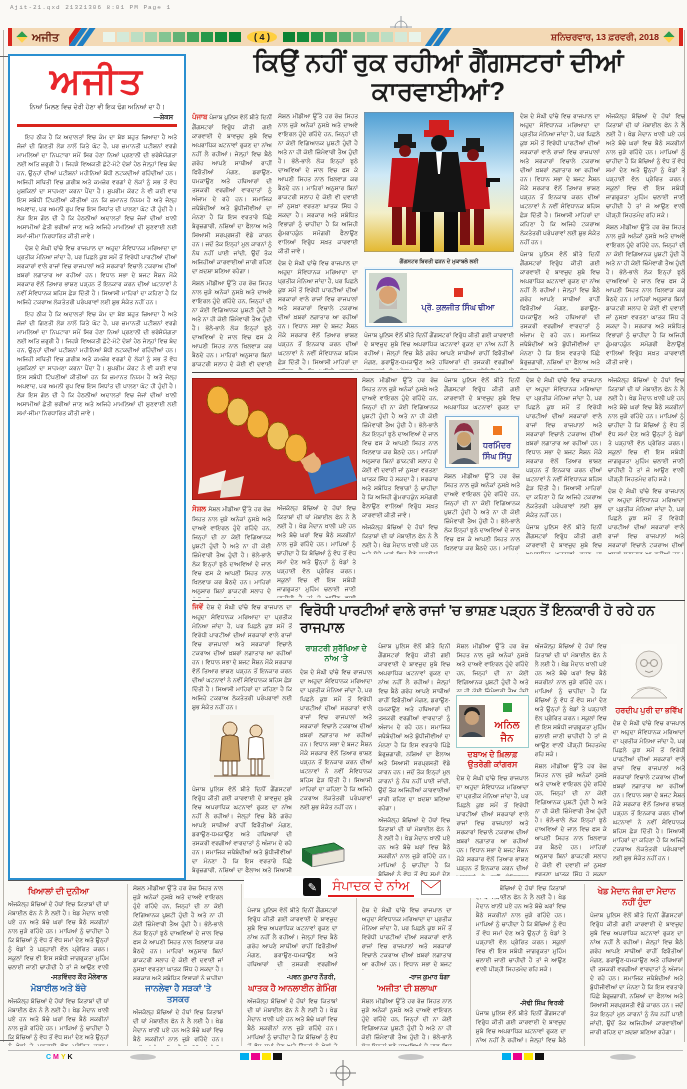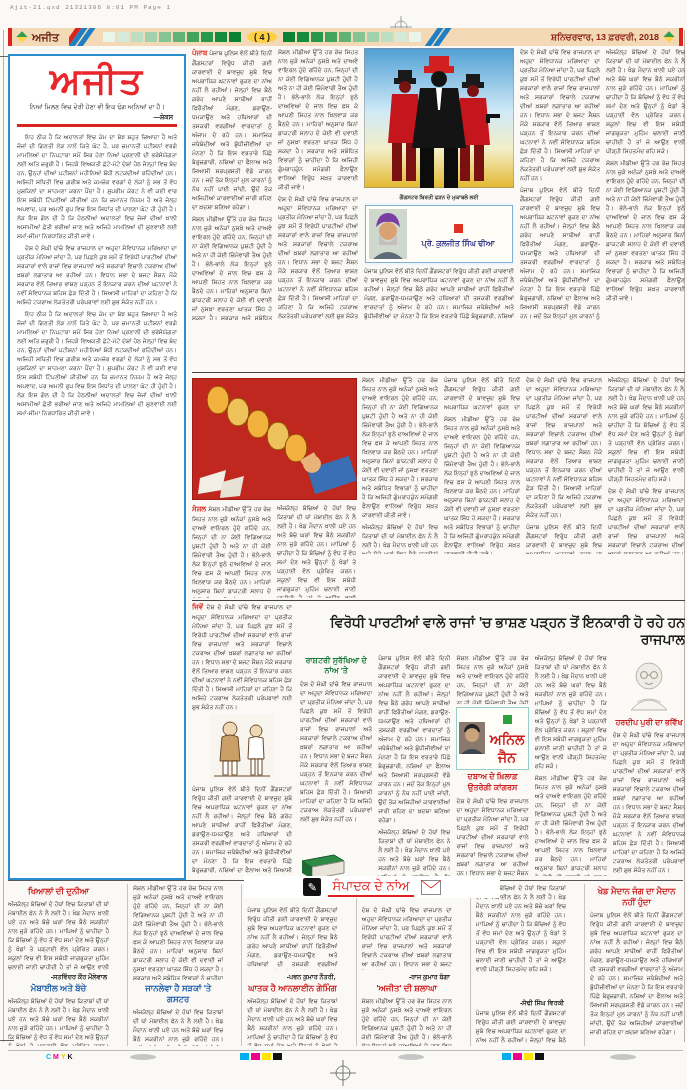--- a/index.html
+++ b/index.html
@@ -65,27 +65,27 @@
   .a2{position:absolute;left:192px;top:374px;width:493px;height:224px;overflow:hidden}
   .a2illo{position:absolute;left:0;top:4px;width:165px;height:122px}
   .a2right{position:absolute;left:170px;top:2px;width:323px}
   .h2head{font-size:15px;font-weight:bold;text-align:center;line-height:1.25;margin:2px 0 6px}
   .a2cols .col{width:76px;height:178px}
   .a2bl{position:absolute;left:0;top:130px;width:165px;height:94px}
   .a2bl .col{width:79px;height:94px}
   .a3{position:absolute;left:192px;top:602px;width:493px;height:274px;overflow:hidden}
   .a3c1{position:absolute;left:0;top:0;width:100px;height:274px;overflow:hidden}
   .a3right{position:absolute;left:108px;top:0;width:385px}
-  .h3head{font-size:14px;font-weight:bold;text-align:right;line-height:1.2;margin:12px 0 6px}
+  .h3head{font-size:14px;font-weight:bold;text-align:left;line-height:1.2;margin:0 0 6px}
   .a3cols .col{width:73px;height:242px}
   .subh{font-size:8px;font-weight:bold;text-align:center;line-height:1.35;margin:2px 0 3px}
   .green-h{color:#1d7a3a}.red-h{color:#cc1f1f}.blue-h{color:#1f5fa8}
   .astrip{border:1px solid #9cc;padding:2px;display:flex;gap:3px;align-items:center;margin:2px 0;
           background:#fffef8}
-  .astrip .aname{color:#cc1f1f;font-size:14px}
+  .astrip .aname{color:#cc1f1f;font-size:10px}
   .cartoonwrap{text-align:center;margin:2px 0}
   
   .letters{position:absolute;left:8px;top:884px;width:675px;height:162px;display:flex;gap:18px}
   .lcol{overflow:hidden;box-sizing:border-box}
   .lcol+.lcol{border-left:1px solid #c9c5bd;padding-left:5px}
   .w1{width:112px}.w2{width:106px}.w3{width:106px}.w4{width:106px}.w5{width:106px}.w6{width:109px}
   .pt{padding-top:22px}
   .lhead{font-size:8.5px;font-weight:bold;text-align:center;margin:2px 0 3px;line-height:1.3}
   .sig{font-size:6.5px;font-weight:bold;text-align:right;margin:2px 2px}
   .lbanner{position:absolute;left:244px;top:876px;width:256px;height:22px;background:#fff;
@@ -175,20 +175,21 @@
     <div class="qauth">—ਸ਼ੇਕਸ</div>
     <div class="redrule"></div>
     <div>
       <p class="bt ind">ਇਹ ਠੀਕ ਹੈ ਕਿ ਅਦਾਲਤਾਂ ਵਿਚ ਕੰਮ ਦਾ ਬੋਝ ਬਹੁਤ ਜ਼ਿਆਦਾ ਹੈ ਅਤੇ ਜੱਜਾਂ ਦੀ ਗਿਣਤੀ ਲੋੜ ਨਾਲੋਂ ਕਿਤੇ ਘੱਟ ਹੈ, ਪਰ ਜ਼ਮਾਨਤੀ ਪਟੀਸ਼ਨਾਂ ਵਰਗੇ ਮਾਮਲਿਆਂ ਦਾ ਨਿਪਟਾਰਾ ਸਮੇਂ ਸਿਰ ਹੋਣਾ ਨਿਆਂ ਪ੍ਰਣਾਲੀ ਦੀ ਭਰੋਸੇਯੋਗਤਾ ਲਈ ਅਤਿ ਜ਼ਰੂਰੀ ਹੈ। ਜਿਹੜੇ ਵਿਅਕਤੀ ਛੋਟੇ-ਮੋਟੇ ਦੋਸ਼ਾਂ ਹੇਠ ਜੇਲ੍ਹਾਂ ਵਿਚ ਬੰਦ ਹਨ, ਉਨ੍ਹਾਂ ਦੀਆਂ ਪਟੀਸ਼ਨਾਂ ਮਹੀਨਿਆਂ ਬੱਧੀ ਲਟਕਦੀਆਂ ਰਹਿੰਦੀਆਂ ਹਨ। ਅਜਿਹੀ ਸਥਿਤੀ ਵਿਚ ਗ਼ਰੀਬ ਅਤੇ ਕਮਜ਼ੋਰ ਵਰਗਾਂ ਦੇ ਲੋਕਾਂ ਨੂੰ ਸਭ ਤੋਂ ਵੱਧ ਮੁਸ਼ਕਿਲਾਂ ਦਾ ਸਾਹਮਣਾ ਕਰਨਾ ਪੈਂਦਾ ਹੈ। ਸੁਪਰੀਮ ਕੋਰਟ ਨੇ ਵੀ ਕਈ ਵਾਰ ਇਸ ਸਬੰਧੀ ਟਿੱਪਣੀਆਂ ਕੀਤੀਆਂ ਹਨ ਕਿ ਜ਼ਮਾਨਤ ਨਿਯਮ ਹੈ ਅਤੇ ਜੇਲ੍ਹ ਅਪਵਾਦ, ਪਰ ਅਮਲੀ ਰੂਪ ਵਿਚ ਇਸ ਸਿਧਾਂਤ ਦੀ ਪਾਲਣਾ ਘੱਟ ਹੀ ਹੁੰਦੀ ਹੈ। ਲੋੜ ਇਸ ਗੱਲ ਦੀ ਹੈ ਕਿ ਹੇਠਲੀਆਂ ਅਦਾਲਤਾਂ ਵਿਚ ਜੱਜਾਂ ਦੀਆਂ ਖਾਲੀ ਅਸਾਮੀਆਂ ਛੇਤੀ ਭਰੀਆਂ ਜਾਣ ਅਤੇ ਅਜਿਹੇ ਮਾਮਲਿਆਂ ਦੀ ਸੁਣਵਾਈ ਲਈ ਸਮਾਂ-ਸੀਮਾ ਨਿਰਧਾਰਿਤ ਕੀਤੀ ਜਾਵੇ।</p>
       <p class="bt ind">ਦੇਸ਼ ਦੇ ਸੰਘੀ ਢਾਂਚੇ ਵਿਚ ਰਾਜਪਾਲ ਦਾ ਅਹੁਦਾ ਸੰਵਿਧਾਨਕ ਮਰਿਆਦਾ ਦਾ ਪ੍ਰਤੀਕ ਮੰਨਿਆ ਜਾਂਦਾ ਹੈ, ਪਰ ਪਿਛਲੇ ਕੁਝ ਸਮੇਂ ਤੋਂ ਵਿਰੋਧੀ ਪਾਰਟੀਆਂ ਦੀਆਂ ਸਰਕਾਰਾਂ ਵਾਲੇ ਰਾਜਾਂ ਵਿਚ ਰਾਜਪਾਲਾਂ ਅਤੇ ਸਰਕਾਰਾਂ ਵਿਚਾਲੇ ਟਕਰਾਅ ਦੀਆਂ ਖ਼ਬਰਾਂ ਲਗਾਤਾਰ ਆ ਰਹੀਆਂ ਹਨ। ਵਿਧਾਨ ਸਭਾ ਦੇ ਬਜਟ ਸੈਸ਼ਨ ਮੌਕੇ ਸਰਕਾਰ ਵੱਲੋਂ ਤਿਆਰ ਭਾਸ਼ਣ ਪੜ੍ਹਨ ਤੋਂ ਇਨਕਾਰ ਕਰਨ ਦੀਆਂ ਘਟਨਾਵਾਂ ਨੇ ਨਵੀਂ ਸੰਵਿਧਾਨਕ ਬਹਿਸ ਛੇੜ ਦਿੱਤੀ ਹੈ। ਸਿਆਸੀ ਮਾਹਿਰਾਂ ਦਾ ਕਹਿਣਾ ਹੈ ਕਿ ਅਜਿਹੇ ਟਕਰਾਅ ਲੋਕਤੰਤਰੀ ਪਰੰਪਰਾਵਾਂ ਲਈ ਸ਼ੁਭ ਸੰਕੇਤ ਨਹੀਂ ਹਨ।</p>
       <p class="bt ind">ਇਹ ਠੀਕ ਹੈ ਕਿ ਅਦਾਲਤਾਂ ਵਿਚ ਕੰਮ ਦਾ ਬੋਝ ਬਹੁਤ ਜ਼ਿਆਦਾ ਹੈ ਅਤੇ ਜੱਜਾਂ ਦੀ ਗਿਣਤੀ ਲੋੜ ਨਾਲੋਂ ਕਿਤੇ ਘੱਟ ਹੈ, ਪਰ ਜ਼ਮਾਨਤੀ ਪਟੀਸ਼ਨਾਂ ਵਰਗੇ ਮਾਮਲਿਆਂ ਦਾ ਨਿਪਟਾਰਾ ਸਮੇਂ ਸਿਰ ਹੋਣਾ ਨਿਆਂ ਪ੍ਰਣਾਲੀ ਦੀ ਭਰੋਸੇਯੋਗਤਾ ਲਈ ਅਤਿ ਜ਼ਰੂਰੀ ਹੈ। ਜਿਹੜੇ ਵਿਅਕਤੀ ਛੋਟੇ-ਮੋਟੇ ਦੋਸ਼ਾਂ ਹੇਠ ਜੇਲ੍ਹਾਂ ਵਿਚ ਬੰਦ ਹਨ, ਉਨ੍ਹਾਂ ਦੀਆਂ ਪਟੀਸ਼ਨਾਂ ਮਹੀਨਿਆਂ ਬੱਧੀ ਲਟਕਦੀਆਂ ਰਹਿੰਦੀਆਂ ਹਨ। ਅਜਿਹੀ ਸਥਿਤੀ ਵਿਚ ਗ਼ਰੀਬ ਅਤੇ ਕਮਜ਼ੋਰ ਵਰਗਾਂ ਦੇ ਲੋਕਾਂ ਨੂੰ ਸਭ ਤੋਂ ਵੱਧ ਮੁਸ਼ਕਿਲਾਂ ਦਾ ਸਾਹਮਣਾ ਕਰਨਾ ਪੈਂਦਾ ਹੈ। ਸੁਪਰੀਮ ਕੋਰਟ ਨੇ ਵੀ ਕਈ ਵਾਰ ਇਸ ਸਬੰਧੀ ਟਿੱਪਣੀਆਂ ਕੀਤੀਆਂ ਹਨ ਕਿ ਜ਼ਮਾਨਤ ਨਿਯਮ ਹੈ ਅਤੇ ਜੇਲ੍ਹ ਅਪਵਾਦ, ਪਰ ਅਮਲੀ ਰੂਪ ਵਿਚ ਇਸ ਸਿਧਾਂਤ ਦੀ ਪਾਲਣਾ ਘੱਟ ਹੀ ਹੁੰਦੀ ਹੈ। ਲੋੜ ਇਸ ਗੱਲ ਦੀ ਹੈ ਕਿ ਹੇਠਲੀਆਂ ਅਦਾਲਤਾਂ ਵਿਚ ਜੱਜਾਂ ਦੀਆਂ ਖਾਲੀ ਅਸਾਮੀਆਂ ਛੇਤੀ ਭਰੀਆਂ ਜਾਣ ਅਤੇ ਅਜਿਹੇ ਮਾਮਲਿਆਂ ਦੀ ਸੁਣਵਾਈ ਲਈ ਸਮਾਂ-ਸੀਮਾ ਨਿਰਧਾਰਿਤ ਕੀਤੀ ਜਾਵੇ।</p>
     </div>
   </div>
 
   <div class="a1">
+    <h1 class="h1head">ਕਿਉਂ ਨਹੀਂ ਰੁਕ ਰਹੀਆਂ ਗੈਂਗਸਟਰਾਂ ਦੀਆਂ ਕਾਰਵਾਈਆਂ?</h1>
     <div class="cols">
       <div class="col c-n">
         <p class="bt"><b class="lead">ਪੰਜਾਬ</b> <span>ਪੰਜਾਬ ਪੁਲਿਸ ਵੱਲੋਂ ਬੀਤੇ ਦਿਨੀਂ ਗੈਂਗਸਟਰਾਂ ਵਿਰੁੱਧ ਕੀਤੀ ਗਈ ਕਾਰਵਾਈ ਦੇ ਬਾਵਜੂਦ ਸੂਬੇ ਵਿਚ ਅਪਰਾਧਿਕ ਘਟਨਾਵਾਂ ਰੁਕਣ ਦਾ ਨਾਂਅ ਨਹੀਂ ਲੈ ਰਹੀਆਂ। ਜੇਲ੍ਹਾਂ ਵਿਚ ਬੈਠੇ ਗਰੋਹ ਆਪਣੇ ਸਾਥੀਆਂ ਰਾਹੀਂ ਫਿਰੌਤੀਆਂ ਮੰਗਣ, ਡਰਾਉਣ-ਧਮਕਾਉਣ ਅਤੇ ਹਥਿਆਰਾਂ ਦੀ ਤਸਕਰੀ ਵਰਗੀਆਂ ਵਾਰਦਾਤਾਂ ਨੂੰ ਅੰਜਾਮ ਦੇ ਰਹੇ ਹਨ। ਸਮਾਜਿਕ ਜਥੇਬੰਦੀਆਂ ਅਤੇ ਬੁੱਧੀਜੀਵੀਆਂ ਦਾ ਮੰਨਣਾ ਹੈ ਕਿ ਇਸ ਵਰਤਾਰੇ ਪਿੱਛੇ ਬੇਰੁਜ਼ਗਾਰੀ, ਨਸ਼ਿਆਂ ਦਾ ਫੈਲਾਅ ਅਤੇ ਸਿਆਸੀ ਸਰਪ੍ਰਸਤੀ ਵੱਡੇ ਕਾਰਨ ਹਨ। ਜਦੋਂ ਤੱਕ ਇਨ੍ਹਾਂ ਮੂਲ ਕਾਰਨਾਂ ਨੂੰ ਨੱਥ ਨਹੀਂ ਪਾਈ ਜਾਂਦੀ, ਉਦੋਂ ਤੱਕ ਅਜਿਹੀਆਂ ਕਾਰਵਾਈਆਂ ਜਾਰੀ ਰਹਿਣ ਦਾ ਖ਼ਦਸ਼ਾ ਬਣਿਆ ਰਹੇਗਾ।</span></p>
         <p class="bt">ਸੋਸ਼ਲ ਮੀਡੀਆ ਉੱਤੇ ਹਰ ਰੋਜ਼ ਸਿਹਤ ਨਾਲ ਜੁੜੇ ਅਨੇਕਾਂ ਨੁਸਖ਼ੇ ਅਤੇ ਦਾਅਵੇ ਵਾਇਰਲ ਹੁੰਦੇ ਰਹਿੰਦੇ ਹਨ, ਜਿਨ੍ਹਾਂ ਦੀ ਨਾ ਕੋਈ ਵਿਗਿਆਨਕ ਪੁਸ਼ਟੀ ਹੁੰਦੀ ਹੈ ਅਤੇ ਨਾ ਹੀ ਕੋਈ ਜ਼ਿੰਮੇਵਾਰੀ ਤੈਅ ਹੁੰਦੀ ਹੈ। ਭੋਲੇ-ਭਾਲੇ ਲੋਕ ਇਨ੍ਹਾਂ ਝੂਠੇ ਦਾਅਵਿਆਂ ਦੇ ਜਾਲ ਵਿਚ ਫਸ ਕੇ ਆਪਣੀ ਸਿਹਤ ਨਾਲ ਖਿਲਵਾੜ ਕਰ ਬੈਠਦੇ ਹਨ। ਮਾਹਿਰਾਂ ਅਨੁਸਾਰ ਬਿਨਾਂ ਡਾਕਟਰੀ ਸਲਾਹ ਦੇ ਕੋਈ ਵੀ ਦਵਾਈ ਜਾਂ ਨੁਸਖ਼ਾ ਵਰਤਣਾ ਘਾਤਕ ਸਿੱਧ ਹੋ ਸਕਦਾ ਹੈ। ਸਰਕਾਰ ਅਤੇ ਸਬੰਧਿਤ ਵਿਭਾਗਾਂ ਨੂੰ ਚਾਹੀਦਾ ਹੈ ਕਿ ਅਜਿਹੀ ਗੁੰਮਰਾਹਕੁੰਨ ਸਮੱਗਰੀ ਫੈਲਾਉਣ ਵਾਲਿਆਂ ਵਿਰੁੱਧ ਸਖ਼ਤ ਕਾਰਵਾਈ ਕੀਤੀ ਜਾਵੇ।</p>
       </div>
       <div class="col c-n">
         <p class="bt">ਸੋਸ਼ਲ ਮੀਡੀਆ ਉੱਤੇ ਹਰ ਰੋਜ਼ ਸਿਹਤ ਨਾਲ ਜੁੜੇ ਅਨੇਕਾਂ ਨੁਸਖ਼ੇ ਅਤੇ ਦਾਅਵੇ ਵਾਇਰਲ ਹੁੰਦੇ ਰਹਿੰਦੇ ਹਨ, ਜਿਨ੍ਹਾਂ ਦੀ ਨਾ ਕੋਈ ਵਿਗਿਆਨਕ ਪੁਸ਼ਟੀ ਹੁੰਦੀ ਹੈ ਅਤੇ ਨਾ ਹੀ ਕੋਈ ਜ਼ਿੰਮੇਵਾਰੀ ਤੈਅ ਹੁੰਦੀ ਹੈ। ਭੋਲੇ-ਭਾਲੇ ਲੋਕ ਇਨ੍ਹਾਂ ਝੂਠੇ ਦਾਅਵਿਆਂ ਦੇ ਜਾਲ ਵਿਚ ਫਸ ਕੇ ਆਪਣੀ ਸਿਹਤ ਨਾਲ ਖਿਲਵਾੜ ਕਰ ਬੈਠਦੇ ਹਨ। ਮਾਹਿਰਾਂ ਅਨੁਸਾਰ ਬਿਨਾਂ ਡਾਕਟਰੀ ਸਲਾਹ ਦੇ ਕੋਈ ਵੀ ਦਵਾਈ ਜਾਂ ਨੁਸਖ਼ਾ ਵਰਤਣਾ ਘਾਤਕ ਸਿੱਧ ਹੋ ਸਕਦਾ ਹੈ। ਸਰਕਾਰ ਅਤੇ ਸਬੰਧਿਤ ਵਿਭਾਗਾਂ ਨੂੰ ਚਾਹੀਦਾ ਹੈ ਕਿ ਅਜਿਹੀ ਗੁੰਮਰਾਹਕੁੰਨ ਸਮੱਗਰੀ ਫੈਲਾਉਣ ਵਾਲਿਆਂ ਵਿਰੁੱਧ ਸਖ਼ਤ ਕਾਰਵਾਈ ਕੀਤੀ ਜਾਵੇ।</p>
         <p class="bt">ਦੇਸ਼ ਦੇ ਸੰਘੀ ਢਾਂਚੇ ਵਿਚ ਰਾਜਪਾਲ ਦਾ ਅਹੁਦਾ ਸੰਵਿਧਾਨਕ ਮਰਿਆਦਾ ਦਾ ਪ੍ਰਤੀਕ ਮੰਨਿਆ ਜਾਂਦਾ ਹੈ, ਪਰ ਪਿਛਲੇ ਕੁਝ ਸਮੇਂ ਤੋਂ ਵਿਰੋਧੀ ਪਾਰਟੀਆਂ ਦੀਆਂ ਸਰਕਾਰਾਂ ਵਾਲੇ ਰਾਜਾਂ ਵਿਚ ਰਾਜਪਾਲਾਂ ਅਤੇ ਸਰਕਾਰਾਂ ਵਿਚਾਲੇ ਟਕਰਾਅ ਦੀਆਂ ਖ਼ਬਰਾਂ ਲਗਾਤਾਰ ਆ ਰਹੀਆਂ ਹਨ। ਵਿਧਾਨ ਸਭਾ ਦੇ ਬਜਟ ਸੈਸ਼ਨ ਮੌਕੇ ਸਰਕਾਰ ਵੱਲੋਂ ਤਿਆਰ ਭਾਸ਼ਣ ਪੜ੍ਹਨ ਤੋਂ ਇਨਕਾਰ ਕਰਨ ਦੀਆਂ ਘਟਨਾਵਾਂ ਨੇ ਨਵੀਂ ਸੰਵਿਧਾਨਕ ਬਹਿਸ ਛੇੜ ਦਿੱਤੀ ਹੈ। ਸਿਆਸੀ ਮਾਹਿਰਾਂ ਦਾ ਕਹਿਣਾ ਹੈ ਕਿ ਅਜਿਹੇ ਟਕਰਾਅ ਲੋਕਤੰਤਰੀ ਪਰੰਪਰਾਵਾਂ ਲਈ ਸ਼ੁਭ ਸੰਕੇਤ ਨਹੀਂ ਹਨ।</p>
       </div>
       <div class="col c-mid">
@@ -273,20 +274,33 @@
       </svg>
     </div>
     <div class="a2right">
       <div class="cols a2cols">
         <div class="col">
           <p class="bt">ਸੋਸ਼ਲ ਮੀਡੀਆ ਉੱਤੇ ਹਰ ਰੋਜ਼ ਸਿਹਤ ਨਾਲ ਜੁੜੇ ਅਨੇਕਾਂ ਨੁਸਖ਼ੇ ਅਤੇ ਦਾਅਵੇ ਵਾਇਰਲ ਹੁੰਦੇ ਰਹਿੰਦੇ ਹਨ, ਜਿਨ੍ਹਾਂ ਦੀ ਨਾ ਕੋਈ ਵਿਗਿਆਨਕ ਪੁਸ਼ਟੀ ਹੁੰਦੀ ਹੈ ਅਤੇ ਨਾ ਹੀ ਕੋਈ ਜ਼ਿੰਮੇਵਾਰੀ ਤੈਅ ਹੁੰਦੀ ਹੈ। ਭੋਲੇ-ਭਾਲੇ ਲੋਕ ਇਨ੍ਹਾਂ ਝੂਠੇ ਦਾਅਵਿਆਂ ਦੇ ਜਾਲ ਵਿਚ ਫਸ ਕੇ ਆਪਣੀ ਸਿਹਤ ਨਾਲ ਖਿਲਵਾੜ ਕਰ ਬੈਠਦੇ ਹਨ। ਮਾਹਿਰਾਂ ਅਨੁਸਾਰ ਬਿਨਾਂ ਡਾਕਟਰੀ ਸਲਾਹ ਦੇ ਕੋਈ ਵੀ ਦਵਾਈ ਜਾਂ ਨੁਸਖ਼ਾ ਵਰਤਣਾ ਘਾਤਕ ਸਿੱਧ ਹੋ ਸਕਦਾ ਹੈ। ਸਰਕਾਰ ਅਤੇ ਸਬੰਧਿਤ ਵਿਭਾਗਾਂ ਨੂੰ ਚਾਹੀਦਾ ਹੈ ਕਿ ਅਜਿਹੀ ਗੁੰਮਰਾਹਕੁੰਨ ਸਮੱਗਰੀ ਫੈਲਾਉਣ ਵਾਲਿਆਂ ਵਿਰੁੱਧ ਸਖ਼ਤ ਕਾਰਵਾਈ ਕੀਤੀ ਜਾਵੇ।</p>
           <p class="bt">ਅੱਜਕੱਲ੍ਹ ਬੱਚਿਆਂ ਦੇ ਹੱਥਾਂ ਵਿਚ ਕਿਤਾਬਾਂ ਦੀ ਥਾਂ ਮੋਬਾਈਲ ਫੋਨ ਨੇ ਲੈ ਲਈ ਹੈ। ਖੇਡ ਮੈਦਾਨ ਖਾਲੀ ਪਏ ਹਨ ਅਤੇ ਬੱਚੇ ਘਰਾਂ ਵਿਚ ਬੈਠੇ ਸਕਰੀਨਾਂ ਨਾਲ ਜੁੜੇ ਰਹਿੰਦੇ ਹਨ। ਮਾਪਿਆਂ ਨੂੰ ਚਾਹੀਦਾ ਹੈ ਕਿ ਬੱਚਿਆਂ ਨੂੰ ਵੱਧ ਤੋਂ ਵੱਧ ਸਮਾਂ ਦੇਣ ਅਤੇ ਉਨ੍ਹਾਂ ਨੂੰ ਖੇਡਾਂ ਤੇ ਪੜ੍ਹਾਈ ਵੱਲ ਪ੍ਰੇਰਿਤ ਕਰਨ। ਸਕੂਲਾਂ ਵਿਚ ਵੀ ਇਸ ਸਬੰਧੀ ਜਾਗਰੂਕਤਾ ਮੁਹਿੰਮ ਚਲਾਈ ਜਾਣੀ ਚਾਹੀਦੀ ਹੈ ਤਾਂ ਜੋ ਆਉਣ ਵਾਲੀ ਪੀੜ੍ਹੀ ਸਿਹਤਮੰਦ ਰਹਿ ਸਕੇ।</p>
         </div>
         <div class="col">
           <p class="bt" style="height:36px;overflow:hidden">ਪੰਜਾਬ ਪੁਲਿਸ ਵੱਲੋਂ ਬੀਤੇ ਦਿਨੀਂ ਗੈਂਗਸਟਰਾਂ ਵਿਰੁੱਧ ਕੀਤੀ ਗਈ ਕਾਰਵਾਈ ਦੇ ਬਾਵਜੂਦ ਸੂਬੇ ਵਿਚ ਅਪਰਾਧਿਕ ਘਟਨਾਵਾਂ ਰੁਕਣ ਦਾ ਨਾਂਅ ਨਹੀਂ ਲੈ ਰਹੀਆਂ। ਜੇਲ੍ਹਾਂ ਵਿਚ ਬੈਠੇ ਗਰੋਹ ਆਪਣੇ ਸਾਥੀਆਂ ਰਾਹੀਂ ਫਿਰੌਤੀਆਂ ਮੰਗਣ, ਡਰਾਉਣ-ਧਮਕਾਉਣ ਅਤੇ ਹਥਿਆਰਾਂ ਦੀ ਤਸਕਰੀ ਵਰਗੀਆਂ ਵਾਰਦਾਤਾਂ ਨੂੰ ਅੰਜਾਮ ਦੇ ਰਹੇ ਹਨ। ਸਮਾਜਿਕ ਜਥੇਬੰਦੀਆਂ ਅਤੇ ਬੁੱਧੀਜੀਵੀਆਂ ਦਾ ਮੰਨਣਾ ਹੈ ਕਿ ਇਸ ਵਰਤਾਰੇ ਪਿੱਛੇ ਬੇਰੁਜ਼ਗਾਰੀ, ਨਸ਼ਿਆਂ ਦਾ ਫੈਲਾਅ ਅਤੇ ਸਿਆਸੀ ਸਰਪ੍ਰਸਤੀ ਵੱਡੇ ਕਾਰਨ ਹਨ। ਜਦੋਂ ਤੱਕ ਇਨ੍ਹਾਂ ਮੂਲ ਕਾਰਨਾਂ ਨੂੰ ਨੱਥ ਨਹੀਂ ਪਾਈ ਜਾਂਦੀ, ਉਦੋਂ ਤੱਕ ਅਜਿਹੀਆਂ ਕਾਰਵਾਈਆਂ ਜਾਰੀ ਰਹਿਣ ਦਾ ਖ਼ਦਸ਼ਾ ਬਣਿਆ ਰਹੇਗਾ।</p>
+          <div class="abox">
+            <svg width="30" height="44" viewBox="0 0 30 44">
+              <rect width="30" height="44" fill="#c9c2b8"></rect>
+              <path d="M5,15 Q7,3 15,3 Q23,3 25,15 Q20,10 15,11 Q10,10 5,15 Z" fill="#8e2f45"></path>
+              <circle cx="15" cy="19" r="7" fill="#caa06e"></circle>
+              <path d="M8,22 Q15,33 22,22 L22,30 L8,30 Z" fill="#3a3a3a"></path>
+              <path d="M2,44 Q15,32 28,44 Z" fill="#55606e"></path>
+            </svg>
+            <div class="aside">
+              <span class="sqr sq-or"></span>
+              <div class="aname">ਧਰਮਿੰਦਰ ਸਿੰਘ ਸਿੱਧੂ</div>
+            </div>
+          </div>
           <p class="bt">ਸੋਸ਼ਲ ਮੀਡੀਆ ਉੱਤੇ ਹਰ ਰੋਜ਼ ਸਿਹਤ ਨਾਲ ਜੁੜੇ ਅਨੇਕਾਂ ਨੁਸਖ਼ੇ ਅਤੇ ਦਾਅਵੇ ਵਾਇਰਲ ਹੁੰਦੇ ਰਹਿੰਦੇ ਹਨ, ਜਿਨ੍ਹਾਂ ਦੀ ਨਾ ਕੋਈ ਵਿਗਿਆਨਕ ਪੁਸ਼ਟੀ ਹੁੰਦੀ ਹੈ ਅਤੇ ਨਾ ਹੀ ਕੋਈ ਜ਼ਿੰਮੇਵਾਰੀ ਤੈਅ ਹੁੰਦੀ ਹੈ। ਭੋਲੇ-ਭਾਲੇ ਲੋਕ ਇਨ੍ਹਾਂ ਝੂਠੇ ਦਾਅਵਿਆਂ ਦੇ ਜਾਲ ਵਿਚ ਫਸ ਕੇ ਆਪਣੀ ਸਿਹਤ ਨਾਲ ਖਿਲਵਾੜ ਕਰ ਬੈਠਦੇ ਹਨ। ਮਾਹਿਰਾਂ ਅਨੁਸਾਰ ਬਿਨਾਂ ਡਾਕਟਰੀ ਸਲਾਹ ਦੇ ਕੋਈ ਵੀ ਦਵਾਈ ਜਾਂ ਨੁਸਖ਼ਾ ਵਰਤਣਾ ਘਾਤਕ ਸਿੱਧ ਹੋ ਸਕਦਾ ਹੈ। ਸਰਕਾਰ ਅਤੇ ਸਬੰਧਿਤ ਵਿਭਾਗਾਂ ਨੂੰ ਚਾਹੀਦਾ ਹੈ ਕਿ ਅਜਿਹੀ ਗੁੰਮਰਾਹਕੁੰਨ ਸਮੱਗਰੀ ਫੈਲਾਉਣ ਵਾਲਿਆਂ ਵਿਰੁੱਧ ਸਖ਼ਤ ਕਾਰਵਾਈ ਕੀਤੀ ਜਾਵੇ।</p>
         </div>
         <div class="col">
           <p class="bt">ਦੇਸ਼ ਦੇ ਸੰਘੀ ਢਾਂਚੇ ਵਿਚ ਰਾਜਪਾਲ ਦਾ ਅਹੁਦਾ ਸੰਵਿਧਾਨਕ ਮਰਿਆਦਾ ਦਾ ਪ੍ਰਤੀਕ ਮੰਨਿਆ ਜਾਂਦਾ ਹੈ, ਪਰ ਪਿਛਲੇ ਕੁਝ ਸਮੇਂ ਤੋਂ ਵਿਰੋਧੀ ਪਾਰਟੀਆਂ ਦੀਆਂ ਸਰਕਾਰਾਂ ਵਾਲੇ ਰਾਜਾਂ ਵਿਚ ਰਾਜਪਾਲਾਂ ਅਤੇ ਸਰਕਾਰਾਂ ਵਿਚਾਲੇ ਟਕਰਾਅ ਦੀਆਂ ਖ਼ਬਰਾਂ ਲਗਾਤਾਰ ਆ ਰਹੀਆਂ ਹਨ। ਵਿਧਾਨ ਸਭਾ ਦੇ ਬਜਟ ਸੈਸ਼ਨ ਮੌਕੇ ਸਰਕਾਰ ਵੱਲੋਂ ਤਿਆਰ ਭਾਸ਼ਣ ਪੜ੍ਹਨ ਤੋਂ ਇਨਕਾਰ ਕਰਨ ਦੀਆਂ ਘਟਨਾਵਾਂ ਨੇ ਨਵੀਂ ਸੰਵਿਧਾਨਕ ਬਹਿਸ ਛੇੜ ਦਿੱਤੀ ਹੈ। ਸਿਆਸੀ ਮਾਹਿਰਾਂ ਦਾ ਕਹਿਣਾ ਹੈ ਕਿ ਅਜਿਹੇ ਟਕਰਾਅ ਲੋਕਤੰਤਰੀ ਪਰੰਪਰਾਵਾਂ ਲਈ ਸ਼ੁਭ ਸੰਕੇਤ ਨਹੀਂ ਹਨ।</p>
           <p class="bt">ਪੰਜਾਬ ਪੁਲਿਸ ਵੱਲੋਂ ਬੀਤੇ ਦਿਨੀਂ ਗੈਂਗਸਟਰਾਂ ਵਿਰੁੱਧ ਕੀਤੀ ਗਈ ਕਾਰਵਾਈ ਦੇ ਬਾਵਜੂਦ ਸੂਬੇ ਵਿਚ ਅਪਰਾਧਿਕ ਘਟਨਾਵਾਂ ਰੁਕਣ ਦਾ ਨਾਂਅ ਨਹੀਂ ਲੈ ਰਹੀਆਂ। ਜੇਲ੍ਹਾਂ ਵਿਚ ਬੈਠੇ ਗਰੋਹ ਆਪਣੇ ਸਾਥੀਆਂ ਰਾਹੀਂ ਫਿਰੌਤੀਆਂ ਮੰਗਣ, ਡਰਾਉਣ-ਧਮਕਾਉਣ ਅਤੇ ਹਥਿਆਰਾਂ ਦੀ ਤਸਕਰੀ ਵਰਗੀਆਂ ਵਾਰਦਾਤਾਂ ਨੂੰ ਅੰਜਾਮ ਦੇ ਰਹੇ ਹਨ। ਸਮਾਜਿਕ ਜਥੇਬੰਦੀਆਂ ਅਤੇ ਬੁੱਧੀਜੀਵੀਆਂ ਦਾ ਮੰਨਣਾ ਹੈ ਕਿ ਇਸ ਵਰਤਾਰੇ ਪਿੱਛੇ ਬੇਰੁਜ਼ਗਾਰੀ, ਨਸ਼ਿਆਂ ਦਾ ਫੈਲਾਅ ਅਤੇ ਸਿਆਸੀ ਸਰਪ੍ਰਸਤੀ ਵੱਡੇ ਕਾਰਨ ਹਨ। ਜਦੋਂ ਤੱਕ ਇਨ੍ਹਾਂ ਮੂਲ ਕਾਰਨਾਂ ਨੂੰ ਨੱਥ ਨਹੀਂ ਪਾਈ ਜਾਂਦੀ, ਉਦੋਂ ਤੱਕ ਅਜਿਹੀਆਂ ਕਾਰਵਾਈਆਂ ਜਾਰੀ ਰਹਿਣ ਦਾ ਖ਼ਦਸ਼ਾ ਬਣਿਆ ਰਹੇਗਾ।</p>
         </div>
         <div class="col">
           <p class="bt">ਅੱਜਕੱਲ੍ਹ ਬੱਚਿਆਂ ਦੇ ਹੱਥਾਂ ਵਿਚ ਕਿਤਾਬਾਂ ਦੀ ਥਾਂ ਮੋਬਾਈਲ ਫੋਨ ਨੇ ਲੈ ਲਈ ਹੈ। ਖੇਡ ਮੈਦਾਨ ਖਾਲੀ ਪਏ ਹਨ ਅਤੇ ਬੱਚੇ ਘਰਾਂ ਵਿਚ ਬੈਠੇ ਸਕਰੀਨਾਂ ਨਾਲ ਜੁੜੇ ਰਹਿੰਦੇ ਹਨ। ਮਾਪਿਆਂ ਨੂੰ ਚਾਹੀਦਾ ਹੈ ਕਿ ਬੱਚਿਆਂ ਨੂੰ ਵੱਧ ਤੋਂ ਵੱਧ ਸਮਾਂ ਦੇਣ ਅਤੇ ਉਨ੍ਹਾਂ ਨੂੰ ਖੇਡਾਂ ਤੇ ਪੜ੍ਹਾਈ ਵੱਲ ਪ੍ਰੇਰਿਤ ਕਰਨ। ਸਕੂਲਾਂ ਵਿਚ ਵੀ ਇਸ ਸਬੰਧੀ ਜਾਗਰੂਕਤਾ ਮੁਹਿੰਮ ਚਲਾਈ ਜਾਣੀ ਚਾਹੀਦੀ ਹੈ ਤਾਂ ਜੋ ਆਉਣ ਵਾਲੀ ਪੀੜ੍ਹੀ ਸਿਹਤਮੰਦ ਰਹਿ ਸਕੇ।</p>
           <p class="bt">ਦੇਸ਼ ਦੇ ਸੰਘੀ ਢਾਂਚੇ ਵਿਚ ਰਾਜਪਾਲ ਦਾ ਅਹੁਦਾ ਸੰਵਿਧਾਨਕ ਮਰਿਆਦਾ ਦਾ ਪ੍ਰਤੀਕ ਮੰਨਿਆ ਜਾਂਦਾ ਹੈ, ਪਰ ਪਿਛਲੇ ਕੁਝ ਸਮੇਂ ਤੋਂ ਵਿਰੋਧੀ ਪਾਰਟੀਆਂ ਦੀਆਂ ਸਰਕਾਰਾਂ ਵਾਲੇ ਰਾਜਾਂ ਵਿਚ ਰਾਜਪਾਲਾਂ ਅਤੇ ਸਰਕਾਰਾਂ ਵਿਚਾਲੇ ਟਕਰਾਅ ਦੀਆਂ ਖ਼ਬਰਾਂ ਲਗਾਤਾਰ ਆ ਰਹੀਆਂ ਹਨ। ਵਿਧਾਨ ਸਭਾ ਦੇ ਬਜਟ ਸੈਸ਼ਨ ਮੌਕੇ ਸਰਕਾਰ ਵੱਲੋਂ ਤਿਆਰ ਭਾਸ਼ਣ ਪੜ੍ਹਨ ਤੋਂ ਇਨਕਾਰ ਕਰਨ ਦੀਆਂ ਘਟਨਾਵਾਂ ਨੇ ਨਵੀਂ ਸੰਵਿਧਾਨਕ ਬਹਿਸ ਛੇੜ ਦਿੱਤੀ ਹੈ। ਸਿਆਸੀ ਮਾਹਿਰਾਂ ਦਾ ਕਹਿਣਾ ਹੈ ਕਿ ਅਜਿਹੇ ਟਕਰਾਅ ਲੋਕਤੰਤਰੀ ਪਰੰਪਰਾਵਾਂ ਲਈ ਸ਼ੁਭ ਸੰਕੇਤ ਨਹੀਂ ਹਨ।</p>
         </div>
@@ -396,21 +410,21 @@
   <div class="letters">
     <div class="lcol w1">
       <div class="lhead red-h">ਖਿਆਲਾਂ ਦੀ ਦੁਨੀਆ</div>
       <p class="bt" style="height:70px;overflow:hidden">ਅੱਜਕੱਲ੍ਹ ਬੱਚਿਆਂ ਦੇ ਹੱਥਾਂ ਵਿਚ ਕਿਤਾਬਾਂ ਦੀ ਥਾਂ ਮੋਬਾਈਲ ਫੋਨ ਨੇ ਲੈ ਲਈ ਹੈ। ਖੇਡ ਮੈਦਾਨ ਖਾਲੀ ਪਏ ਹਨ ਅਤੇ ਬੱਚੇ ਘਰਾਂ ਵਿਚ ਬੈਠੇ ਸਕਰੀਨਾਂ ਨਾਲ ਜੁੜੇ ਰਹਿੰਦੇ ਹਨ। ਮਾਪਿਆਂ ਨੂੰ ਚਾਹੀਦਾ ਹੈ ਕਿ ਬੱਚਿਆਂ ਨੂੰ ਵੱਧ ਤੋਂ ਵੱਧ ਸਮਾਂ ਦੇਣ ਅਤੇ ਉਨ੍ਹਾਂ ਨੂੰ ਖੇਡਾਂ ਤੇ ਪੜ੍ਹਾਈ ਵੱਲ ਪ੍ਰੇਰਿਤ ਕਰਨ। ਸਕੂਲਾਂ ਵਿਚ ਵੀ ਇਸ ਸਬੰਧੀ ਜਾਗਰੂਕਤਾ ਮੁਹਿੰਮ ਚਲਾਈ ਜਾਣੀ ਚਾਹੀਦੀ ਹੈ ਤਾਂ ਜੋ ਆਉਣ ਵਾਲੀ ਪੀੜ੍ਹੀ ਸਿਹਤਮੰਦ ਰਹਿ ਸਕੇ।</p>
       <div class="sig">-ਸਤਵਿੰਦਰ ਕੌਰ ਮੌਲੇਵਾਲ</div>
       <div class="lhead blue-h">ਮੋਬਾਈਲ ਅਤੇ ਬੱਚੇ</div>
       <p class="bt">ਅੱਜਕੱਲ੍ਹ ਬੱਚਿਆਂ ਦੇ ਹੱਥਾਂ ਵਿਚ ਕਿਤਾਬਾਂ ਦੀ ਥਾਂ ਮੋਬਾਈਲ ਫੋਨ ਨੇ ਲੈ ਲਈ ਹੈ। ਖੇਡ ਮੈਦਾਨ ਖਾਲੀ ਪਏ ਹਨ ਅਤੇ ਬੱਚੇ ਘਰਾਂ ਵਿਚ ਬੈਠੇ ਸਕਰੀਨਾਂ ਨਾਲ ਜੁੜੇ ਰਹਿੰਦੇ ਹਨ। ਮਾਪਿਆਂ ਨੂੰ ਚਾਹੀਦਾ ਹੈ ਕਿ ਬੱਚਿਆਂ ਨੂੰ ਵੱਧ ਤੋਂ ਵੱਧ ਸਮਾਂ ਦੇਣ ਅਤੇ ਉਨ੍ਹਾਂ ਨੂੰ ਖੇਡਾਂ ਤੇ ਪੜ੍ਹਾਈ ਵੱਲ ਪ੍ਰੇਰਿਤ ਕਰਨ। ਸਕੂਲਾਂ ਵਿਚ ਵੀ ਇਸ ਸਬੰਧੀ ਜਾਗਰੂਕਤਾ ਮੁਹਿੰਮ ਚਲਾਈ ਜਾਣੀ ਚਾਹੀਦੀ ਹੈ ਤਾਂ ਜੋ ਆਉਣ ਵਾਲੀ ਪੀੜ੍ਹੀ ਸਿਹਤਮੰਦ ਰਹਿ ਸਕੇ।</p>
     </div>
     <div class="lcol w2">
       <p class="bt" style="height:96px;overflow:hidden">ਸੋਸ਼ਲ ਮੀਡੀਆ ਉੱਤੇ ਹਰ ਰੋਜ਼ ਸਿਹਤ ਨਾਲ ਜੁੜੇ ਅਨੇਕਾਂ ਨੁਸਖ਼ੇ ਅਤੇ ਦਾਅਵੇ ਵਾਇਰਲ ਹੁੰਦੇ ਰਹਿੰਦੇ ਹਨ, ਜਿਨ੍ਹਾਂ ਦੀ ਨਾ ਕੋਈ ਵਿਗਿਆਨਕ ਪੁਸ਼ਟੀ ਹੁੰਦੀ ਹੈ ਅਤੇ ਨਾ ਹੀ ਕੋਈ ਜ਼ਿੰਮੇਵਾਰੀ ਤੈਅ ਹੁੰਦੀ ਹੈ। ਭੋਲੇ-ਭਾਲੇ ਲੋਕ ਇਨ੍ਹਾਂ ਝੂਠੇ ਦਾਅਵਿਆਂ ਦੇ ਜਾਲ ਵਿਚ ਫਸ ਕੇ ਆਪਣੀ ਸਿਹਤ ਨਾਲ ਖਿਲਵਾੜ ਕਰ ਬੈਠਦੇ ਹਨ। ਮਾਹਿਰਾਂ ਅਨੁਸਾਰ ਬਿਨਾਂ ਡਾਕਟਰੀ ਸਲਾਹ ਦੇ ਕੋਈ ਵੀ ਦਵਾਈ ਜਾਂ ਨੁਸਖ਼ਾ ਵਰਤਣਾ ਘਾਤਕ ਸਿੱਧ ਹੋ ਸਕਦਾ ਹੈ। ਸਰਕਾਰ ਅਤੇ ਸਬੰਧਿਤ ਵਿਭਾਗਾਂ ਨੂੰ ਚਾਹੀਦਾ ਹੈ ਕਿ ਅਜਿਹੀ ਗੁੰਮਰਾਹਕੁੰਨ ਸਮੱਗਰੀ ਫੈਲਾਉਣ ਵਾਲਿਆਂ ਵਿਰੁੱਧ ਸਖ਼ਤ ਕਾਰਵਾਈ ਕੀਤੀ ਜਾਵੇ।</p>
-      <div class="lhead blue-h">ਜਾਨਲੇਵਾ ਹੈ ਸੜਕਾਂ 'ਤੇ ਗਸਟਰ</div>
+      <div class="lhead blue-h">ਜਾਨਲੇਵਾ ਹੈ ਸੜਕਾਂ 'ਤੇ ਤਸਕਰ</div>
       <p class="bt">ਅੱਜਕੱਲ੍ਹ ਬੱਚਿਆਂ ਦੇ ਹੱਥਾਂ ਵਿਚ ਕਿਤਾਬਾਂ ਦੀ ਥਾਂ ਮੋਬਾਈਲ ਫੋਨ ਨੇ ਲੈ ਲਈ ਹੈ। ਖੇਡ ਮੈਦਾਨ ਖਾਲੀ ਪਏ ਹਨ ਅਤੇ ਬੱਚੇ ਘਰਾਂ ਵਿਚ ਬੈਠੇ ਸਕਰੀਨਾਂ ਨਾਲ ਜੁੜੇ ਰਹਿੰਦੇ ਹਨ। ਮਾਪਿਆਂ ਨੂੰ ਚਾਹੀਦਾ ਹੈ ਕਿ ਬੱਚਿਆਂ ਨੂੰ ਵੱਧ ਤੋਂ ਵੱਧ ਸਮਾਂ ਦੇਣ ਅਤੇ ਉਨ੍ਹਾਂ ਨੂੰ ਖੇਡਾਂ ਤੇ ਪੜ੍ਹਾਈ ਵੱਲ ਪ੍ਰੇਰਿਤ ਕਰਨ। ਸਕੂਲਾਂ ਵਿਚ ਵੀ ਇਸ ਸਬੰਧੀ ਜਾਗਰੂਕਤਾ ਮੁਹਿੰਮ ਚਲਾਈ ਜਾਣੀ ਚਾਹੀਦੀ ਹੈ ਤਾਂ ਜੋ ਆਉਣ ਵਾਲੀ ਪੀੜ੍ਹੀ ਸਿਹਤਮੰਦ ਰਹਿ ਸਕੇ।</p>
     </div>
     <div class="lcol w3 pt">
       <p class="bt" style="height:64px;overflow:hidden">ਪੰਜਾਬ ਪੁਲਿਸ ਵੱਲੋਂ ਬੀਤੇ ਦਿਨੀਂ ਗੈਂਗਸਟਰਾਂ ਵਿਰੁੱਧ ਕੀਤੀ ਗਈ ਕਾਰਵਾਈ ਦੇ ਬਾਵਜੂਦ ਸੂਬੇ ਵਿਚ ਅਪਰਾਧਿਕ ਘਟਨਾਵਾਂ ਰੁਕਣ ਦਾ ਨਾਂਅ ਨਹੀਂ ਲੈ ਰਹੀਆਂ। ਜੇਲ੍ਹਾਂ ਵਿਚ ਬੈਠੇ ਗਰੋਹ ਆਪਣੇ ਸਾਥੀਆਂ ਰਾਹੀਂ ਫਿਰੌਤੀਆਂ ਮੰਗਣ, ਡਰਾਉਣ-ਧਮਕਾਉਣ ਅਤੇ ਹਥਿਆਰਾਂ ਦੀ ਤਸਕਰੀ ਵਰਗੀਆਂ ਵਾਰਦਾਤਾਂ ਨੂੰ ਅੰਜਾਮ ਦੇ ਰਹੇ ਹਨ। ਸਮਾਜਿਕ ਜਥੇਬੰਦੀਆਂ ਅਤੇ ਬੁੱਧੀਜੀਵੀਆਂ ਦਾ ਮੰਨਣਾ ਹੈ ਕਿ ਇਸ ਵਰਤਾਰੇ ਪਿੱਛੇ ਬੇਰੁਜ਼ਗਾਰੀ, ਨਸ਼ਿਆਂ ਦਾ ਫੈਲਾਅ ਅਤੇ ਸਿਆਸੀ ਸਰਪ੍ਰਸਤੀ ਵੱਡੇ ਕਾਰਨ ਹਨ। ਜਦੋਂ ਤੱਕ ਇਨ੍ਹਾਂ ਮੂਲ ਕਾਰਨਾਂ ਨੂੰ ਨੱਥ ਨਹੀਂ ਪਾਈ ਜਾਂਦੀ, ਉਦੋਂ ਤੱਕ ਅਜਿਹੀਆਂ ਕਾਰਵਾਈਆਂ ਜਾਰੀ ਰਹਿਣ ਦਾ ਖ਼ਦਸ਼ਾ ਬਣਿਆ ਰਹੇਗਾ।</p>
       <div class="sig">-ਪਵਨ ਕੁਮਾਰ ਨੌਤਰੀ,</div>
       <div class="lhead red-h">ਘਾਤਕ ਹੈ ਆਨਲਾਈਨ ਗੇਮਿੰਗ</div>
       <p class="bt">ਅੱਜਕੱਲ੍ਹ ਬੱਚਿਆਂ ਦੇ ਹੱਥਾਂ ਵਿਚ ਕਿਤਾਬਾਂ ਦੀ ਥਾਂ ਮੋਬਾਈਲ ਫੋਨ ਨੇ ਲੈ ਲਈ ਹੈ। ਖੇਡ ਮੈਦਾਨ ਖਾਲੀ ਪਏ ਹਨ ਅਤੇ ਬੱਚੇ ਘਰਾਂ ਵਿਚ ਬੈਠੇ ਸਕਰੀਨਾਂ ਨਾਲ ਜੁੜੇ ਰਹਿੰਦੇ ਹਨ। ਮਾਪਿਆਂ ਨੂੰ ਚਾਹੀਦਾ ਹੈ ਕਿ ਬੱਚਿਆਂ ਨੂੰ ਵੱਧ ਤੋਂ ਵੱਧ ਸਮਾਂ ਦੇਣ ਅਤੇ ਉਨ੍ਹਾਂ ਨੂੰ ਖੇਡਾਂ ਤੇ ਪੜ੍ਹਾਈ ਵੱਲ ਪ੍ਰੇਰਿਤ ਕਰਨ। ਸਕੂਲਾਂ ਵਿਚ ਵੀ ਇਸ ਸਬੰਧੀ ਜਾਗਰੂਕਤਾ ਮੁਹਿੰਮ ਚਲਾਈ ਜਾਣੀ ਚਾਹੀਦੀ ਹੈ ਤਾਂ ਜੋ ਆਉਣ ਵਾਲੀ ਪੀੜ੍ਹੀ ਸਿਹਤਮੰਦ ਰਹਿ ਸਕੇ।</p>
     </div>
     <div class="lcol w4 pt">
       <p class="bt" style="height:64px;overflow:hidden">ਦੇਸ਼ ਦੇ ਸੰਘੀ ਢਾਂਚੇ ਵਿਚ ਰਾਜਪਾਲ ਦਾ ਅਹੁਦਾ ਸੰਵਿਧਾਨਕ ਮਰਿਆਦਾ ਦਾ ਪ੍ਰਤੀਕ ਮੰਨਿਆ ਜਾਂਦਾ ਹੈ, ਪਰ ਪਿਛਲੇ ਕੁਝ ਸਮੇਂ ਤੋਂ ਵਿਰੋਧੀ ਪਾਰਟੀਆਂ ਦੀਆਂ ਸਰਕਾਰਾਂ ਵਾਲੇ ਰਾਜਾਂ ਵਿਚ ਰਾਜਪਾਲਾਂ ਅਤੇ ਸਰਕਾਰਾਂ ਵਿਚਾਲੇ ਟਕਰਾਅ ਦੀਆਂ ਖ਼ਬਰਾਂ ਲਗਾਤਾਰ ਆ ਰਹੀਆਂ ਹਨ। ਵਿਧਾਨ ਸਭਾ ਦੇ ਬਜਟ ਸੈਸ਼ਨ ਮੌਕੇ ਸਰਕਾਰ ਵੱਲੋਂ ਤਿਆਰ ਭਾਸ਼ਣ ਪੜ੍ਹਨ ਤੋਂ ਇਨਕਾਰ ਕਰਨ ਦੀਆਂ ਘਟਨਾਵਾਂ ਨੇ ਨਵੀਂ ਸੰਵਿਧਾਨਕ ਬਹਿਸ ਛੇੜ ਦਿੱਤੀ ਹੈ। ਸਿਆਸੀ ਮਾਹਿਰਾਂ ਦਾ ਕਹਿਣਾ ਹੈ ਕਿ ਅਜਿਹੇ ਟਕਰਾਅ ਲੋਕਤੰਤਰੀ ਪਰੰਪਰਾਵਾਂ ਲਈ ਸ਼ੁਭ ਸੰਕੇਤ ਨਹੀਂ ਹਨ।</p>

